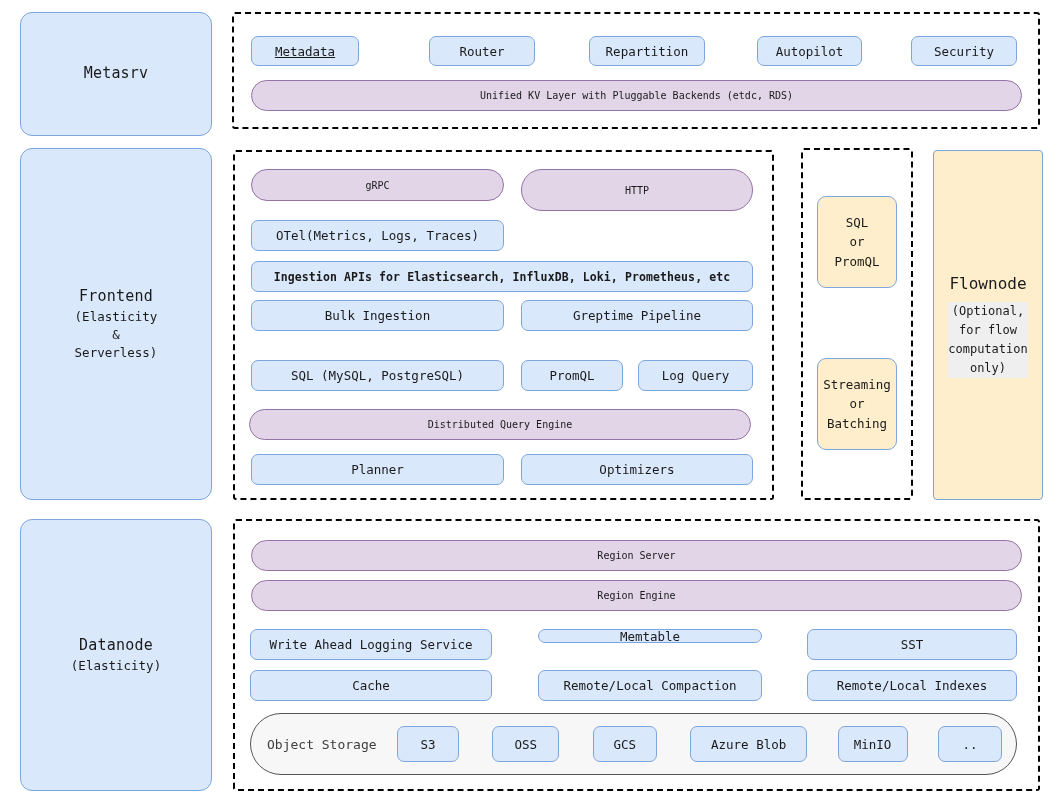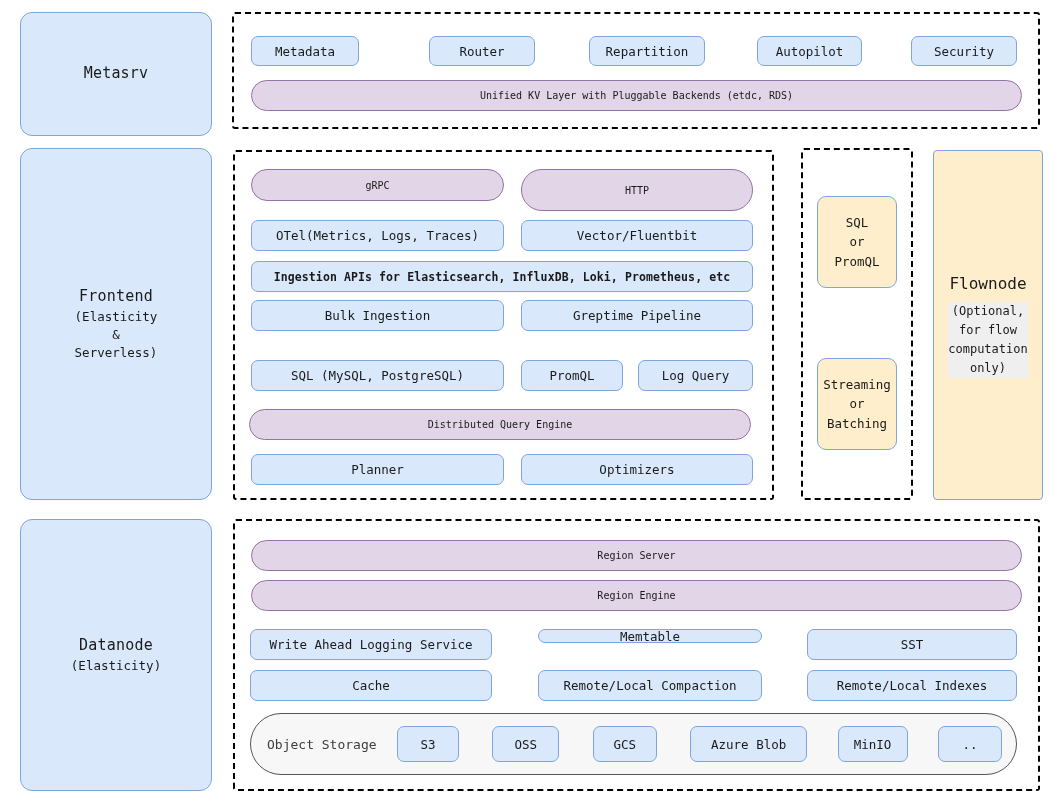--- a/index.html
+++ b/index.html
@@ -138,42 +138,41 @@
 <body>
 
 <div class="canvas">
 
   <div class="abs comp-card flexcenter" style="left:20px; top:12px; width:192px; height:124px;">
     <div class="comp-title">Metasrv</div>
   </div>
 
   <div class="abs dashed-group" style="left:232px; top:12px; width:808px; height:117px;"></div>
 
-  <div class="abs bluebox flexcenter" style="left:251px; top:36px; width:108px; height:30px;">Metadata</div>
+  <div class="abs bluebox flexcenter" style="left:251px; top:36px; width:108px; height:30px;text-decoration:underline;">Metadata</div>
   <div class="abs bluebox flexcenter" style="left:429px; top:36px; width:106px; height:30px;">Router</div>
   <div class="abs bluebox flexcenter" style="left:589px; top:36px; width:116px; height:30px;">Repartition</div>
   <div class="abs bluebox flexcenter" style="left:757px; top:36px; width:105px; height:30px;">Autopilot</div>
   <div class="abs bluebox flexcenter" style="left:911px; top:36px; width:106px; height:30px;">Security</div>
 
   <div class="abs pill flexcenter" style="left:251px; top:80px; width:771px; height:31px;">Unified KV Layer with Pluggable Backends (etdc, RDS)</div>
 
   <div class="abs comp-card flexcenter" style="left:20px; top:148px; width:192px; height:352px;">
     <div class="comp-title">Frontend</div>
     <div class="comp-sub">(Elasticity</div>
     <div class="comp-sub">&amp;</div>
     <div class="comp-sub">Serverless)</div>
   </div>
 
   <div class="abs dashed-group" style="left:233px; top:150px; width:541px; height:350px;"></div>
 
   <div class="abs pill flexcenter" style="left:251px; top:169px; width:253px; height:32px;">gRPC</div>
   <div class="abs pill flexcenter" style="left:521px; top:169px; width:232px; height:42px;">HTTP</div>
 
   <div class="abs bluebox flexcenter" style="left:251px; top:220px; width:253px; height:31px;text-align:right;">OTel(Metrics, Logs, Traces)</div>
-  <div class="abs bluebox flexcenter" style="left:521px; top:220px; width:232px; height:31px;">Vector/Fluentbit</div>
 
   <div class="abs bluebox bold flexcenter" style="left:251px; top:261px; width:502px; height:31px;">Ingestion APIs for Elasticsearch, InfluxDB, Loki, Prometheus, etc</div>
 
   <div class="abs bluebox flexcenter" style="left:251px; top:300px; width:253px; height:31px;">Bulk Ingestion</div>
   <div class="abs bluebox flexcenter" style="left:521px; top:300px; width:232px; height:31px;">Greptime Pipeline</div>
 
   <div class="abs bluebox flexcenter" style="left:251px; top:360px; width:253px; height:31px;">SQL (MySQL, PostgreSQL)</div>
   <div class="abs bluebox flexcenter" style="left:521px; top:360px; width:102px; height:31px;">PromQL</div>
   <div class="abs bluebox flexcenter" style="left:638px; top:360px; width:115px; height:31px;">Log Query</div>
 

